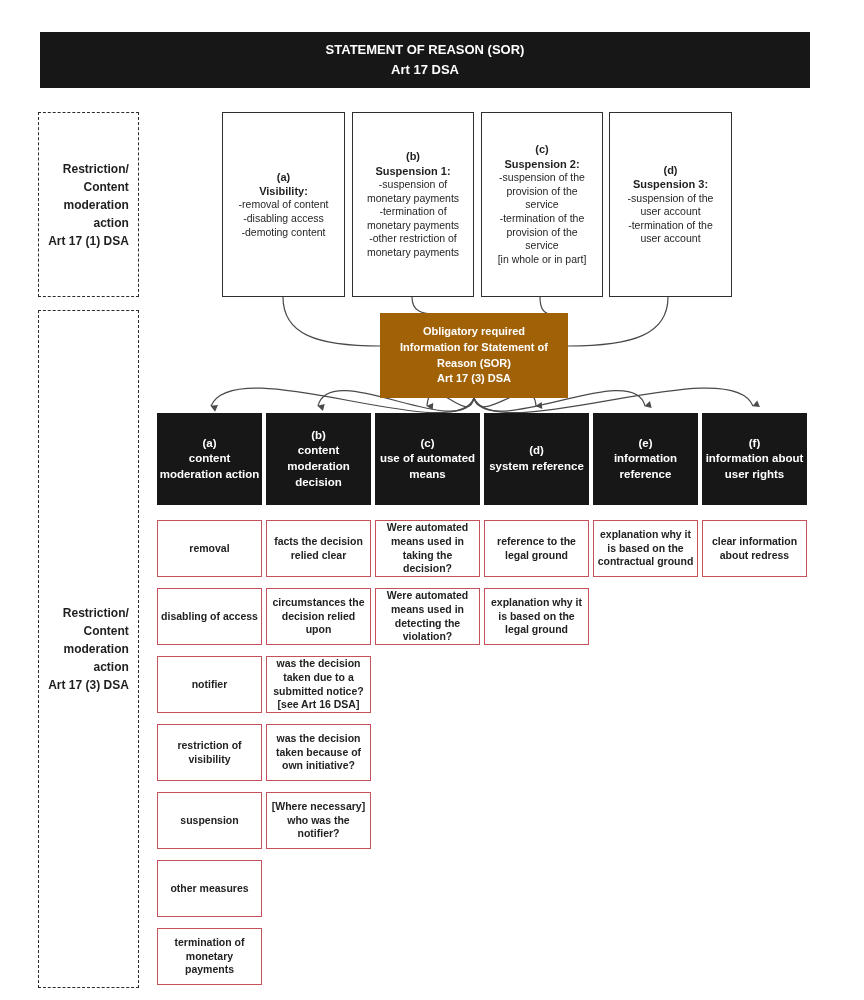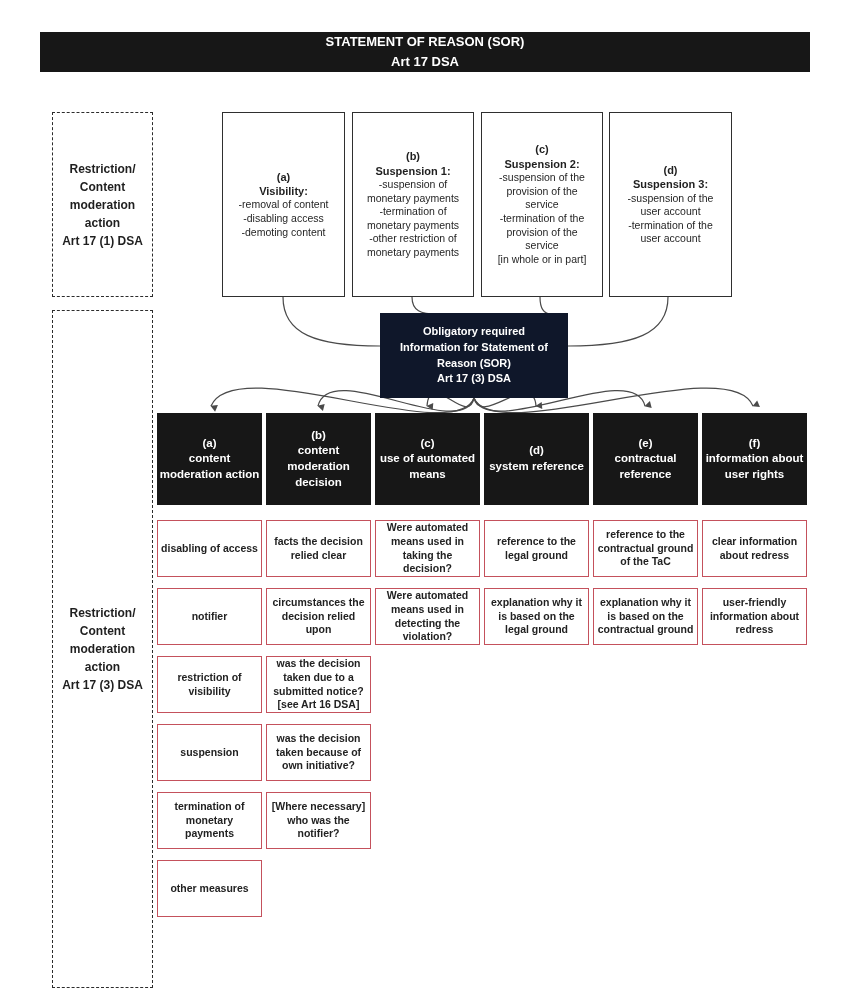--- a/index.html
+++ b/index.html
@@ -4,46 +4,46 @@
 <style>
   html,body{margin:0;padding:0;background:#ffffff;}
   .stage{
     position:relative;width:864px;height:1000px;background:#ffffff;
     font-family:"Liberation Sans", sans-serif;color:#1f1f1f;overflow:hidden;
   }
   .pre{white-space:pre-line;}
   .connectors{position:absolute;left:0;top:0;width:864px;height:1000px;pointer-events:none;}
 
   .title-bar{
-    position:absolute;left:40px;top:32px;width:770px;height:40px;background:#171717;
+    position:absolute;left:40px;top:32px;width:770px;height:56px;background:#171717;
     color:#ffffff;display:flex;align-items:center;justify-content:center;text-align:center;
     font-weight:bold;font-size:13px;line-height:1.55;
   }
 
   .dashed-box{
-    position:absolute;left:52px;width:101px;border:1.5px dashed #2c2c2c;background:#ffffff;
-    display:flex;align-items:center;justify-content:center;text-align:center;
+    position:absolute;left:38px;width:101px;border:1.5px dashed #2c2c2c;background:#ffffff;
+    display:flex;align-items:center;justify-content:center;text-align:right;
     font-weight:bold;font-size:12px;line-height:1.5;box-sizing:border-box;
   }
   .dashed-1{top:112px;height:185px;}
   .dashed-2{top:310px;height:678px;}
 
   .action-box{
     position:absolute;top:112px;height:185px;background:#ffffff;border:1.5px solid #2f2f2f;
     box-sizing:border-box;display:flex;flex-direction:column;align-items:center;justify-content:center;
     text-align:center;font-size:10.5px;line-height:1.3;padding:4px;z-index:2;
   }
   .action-box .hd{font-weight:bold;font-size:11px;}
   .ab-a{left:222px;width:123px;}
   .ab-b{left:352px;width:122px;}
   .ab-c{left:481px;width:122px;}
   .ab-d{left:609px;width:123px;}
 
   .center-box{
-    position:absolute;left:380px;top:313px;width:188px;height:85px;background:#0f172a;
+    position:absolute;left:380px;top:313px;width:188px;height:85px;background:#a16207;
     color:#ffffff;display:flex;align-items:center;justify-content:center;text-align:center;
     font-weight:bold;font-size:11px;line-height:1.45;z-index:2;box-sizing:border-box;padding:2px;
   }
 
   .col-header{
     position:absolute;top:413px;width:105px;height:92px;background:#171717;color:#ffffff;
     display:flex;flex-direction:column;align-items:center;justify-content:center;text-align:center;
     font-weight:bold;font-size:11.5px;line-height:1.35;z-index:2;box-sizing:border-box;padding:2px;
   }
   .col-items{
@@ -150,52 +150,51 @@
   <div class="col-header col-x2">
     <span>(c)</span>
     <span>use of automated means</span>
   </div>
   <div class="col-header col-x3">
     <span>(d)</span>
     <span>system reference</span>
   </div>
   <div class="col-header col-x4">
     <span>(e)</span>
-    <span>contractual reference</span>
+    <span>information reference</span>
   </div>
   <div class="col-header col-x5">
     <span>(f)</span>
     <span>information about user rights</span>
   </div>
 
   <div class="col-items col-x0">
+    <div class="red-item">removal</div>
     <div class="red-item">disabling of access</div>
     <div class="red-item">notifier</div>
     <div class="red-item">restriction of visibility</div>
     <div class="red-item">suspension</div>
+    <div class="red-item">other measures</div>
     <div class="red-item">termination of monetary payments</div>
-    <div class="red-item">other measures</div>
   </div>
   <div class="col-items col-x1">
     <div class="red-item">facts the decision relied clear</div>
     <div class="red-item">circumstances the decision relied upon</div>
     <div class="red-item">was the decision taken due to a submitted notice? [see Art 16 DSA]</div>
     <div class="red-item">was the decision taken because of own initiative?</div>
     <div class="red-item">[Where necessary] who was the notifier?</div>
   </div>
   <div class="col-items col-x2">
     <div class="red-item">Were automated means used in taking the decision?</div>
     <div class="red-item">Were automated means used in detecting the violation?</div>
   </div>
   <div class="col-items col-x3">
     <div class="red-item">reference to the legal ground</div>
     <div class="red-item">explanation why it is based on the legal ground</div>
   </div>
   <div class="col-items col-x4">
-    <div class="red-item">reference to the contractual ground of the TaC</div>
     <div class="red-item">explanation why it is based on the contractual ground</div>
   </div>
   <div class="col-items col-x5">
     <div class="red-item">clear information about redress</div>
-    <div class="red-item">user-friendly information about redress</div>
   </div>
 
 </div>
 
 </body></html>

